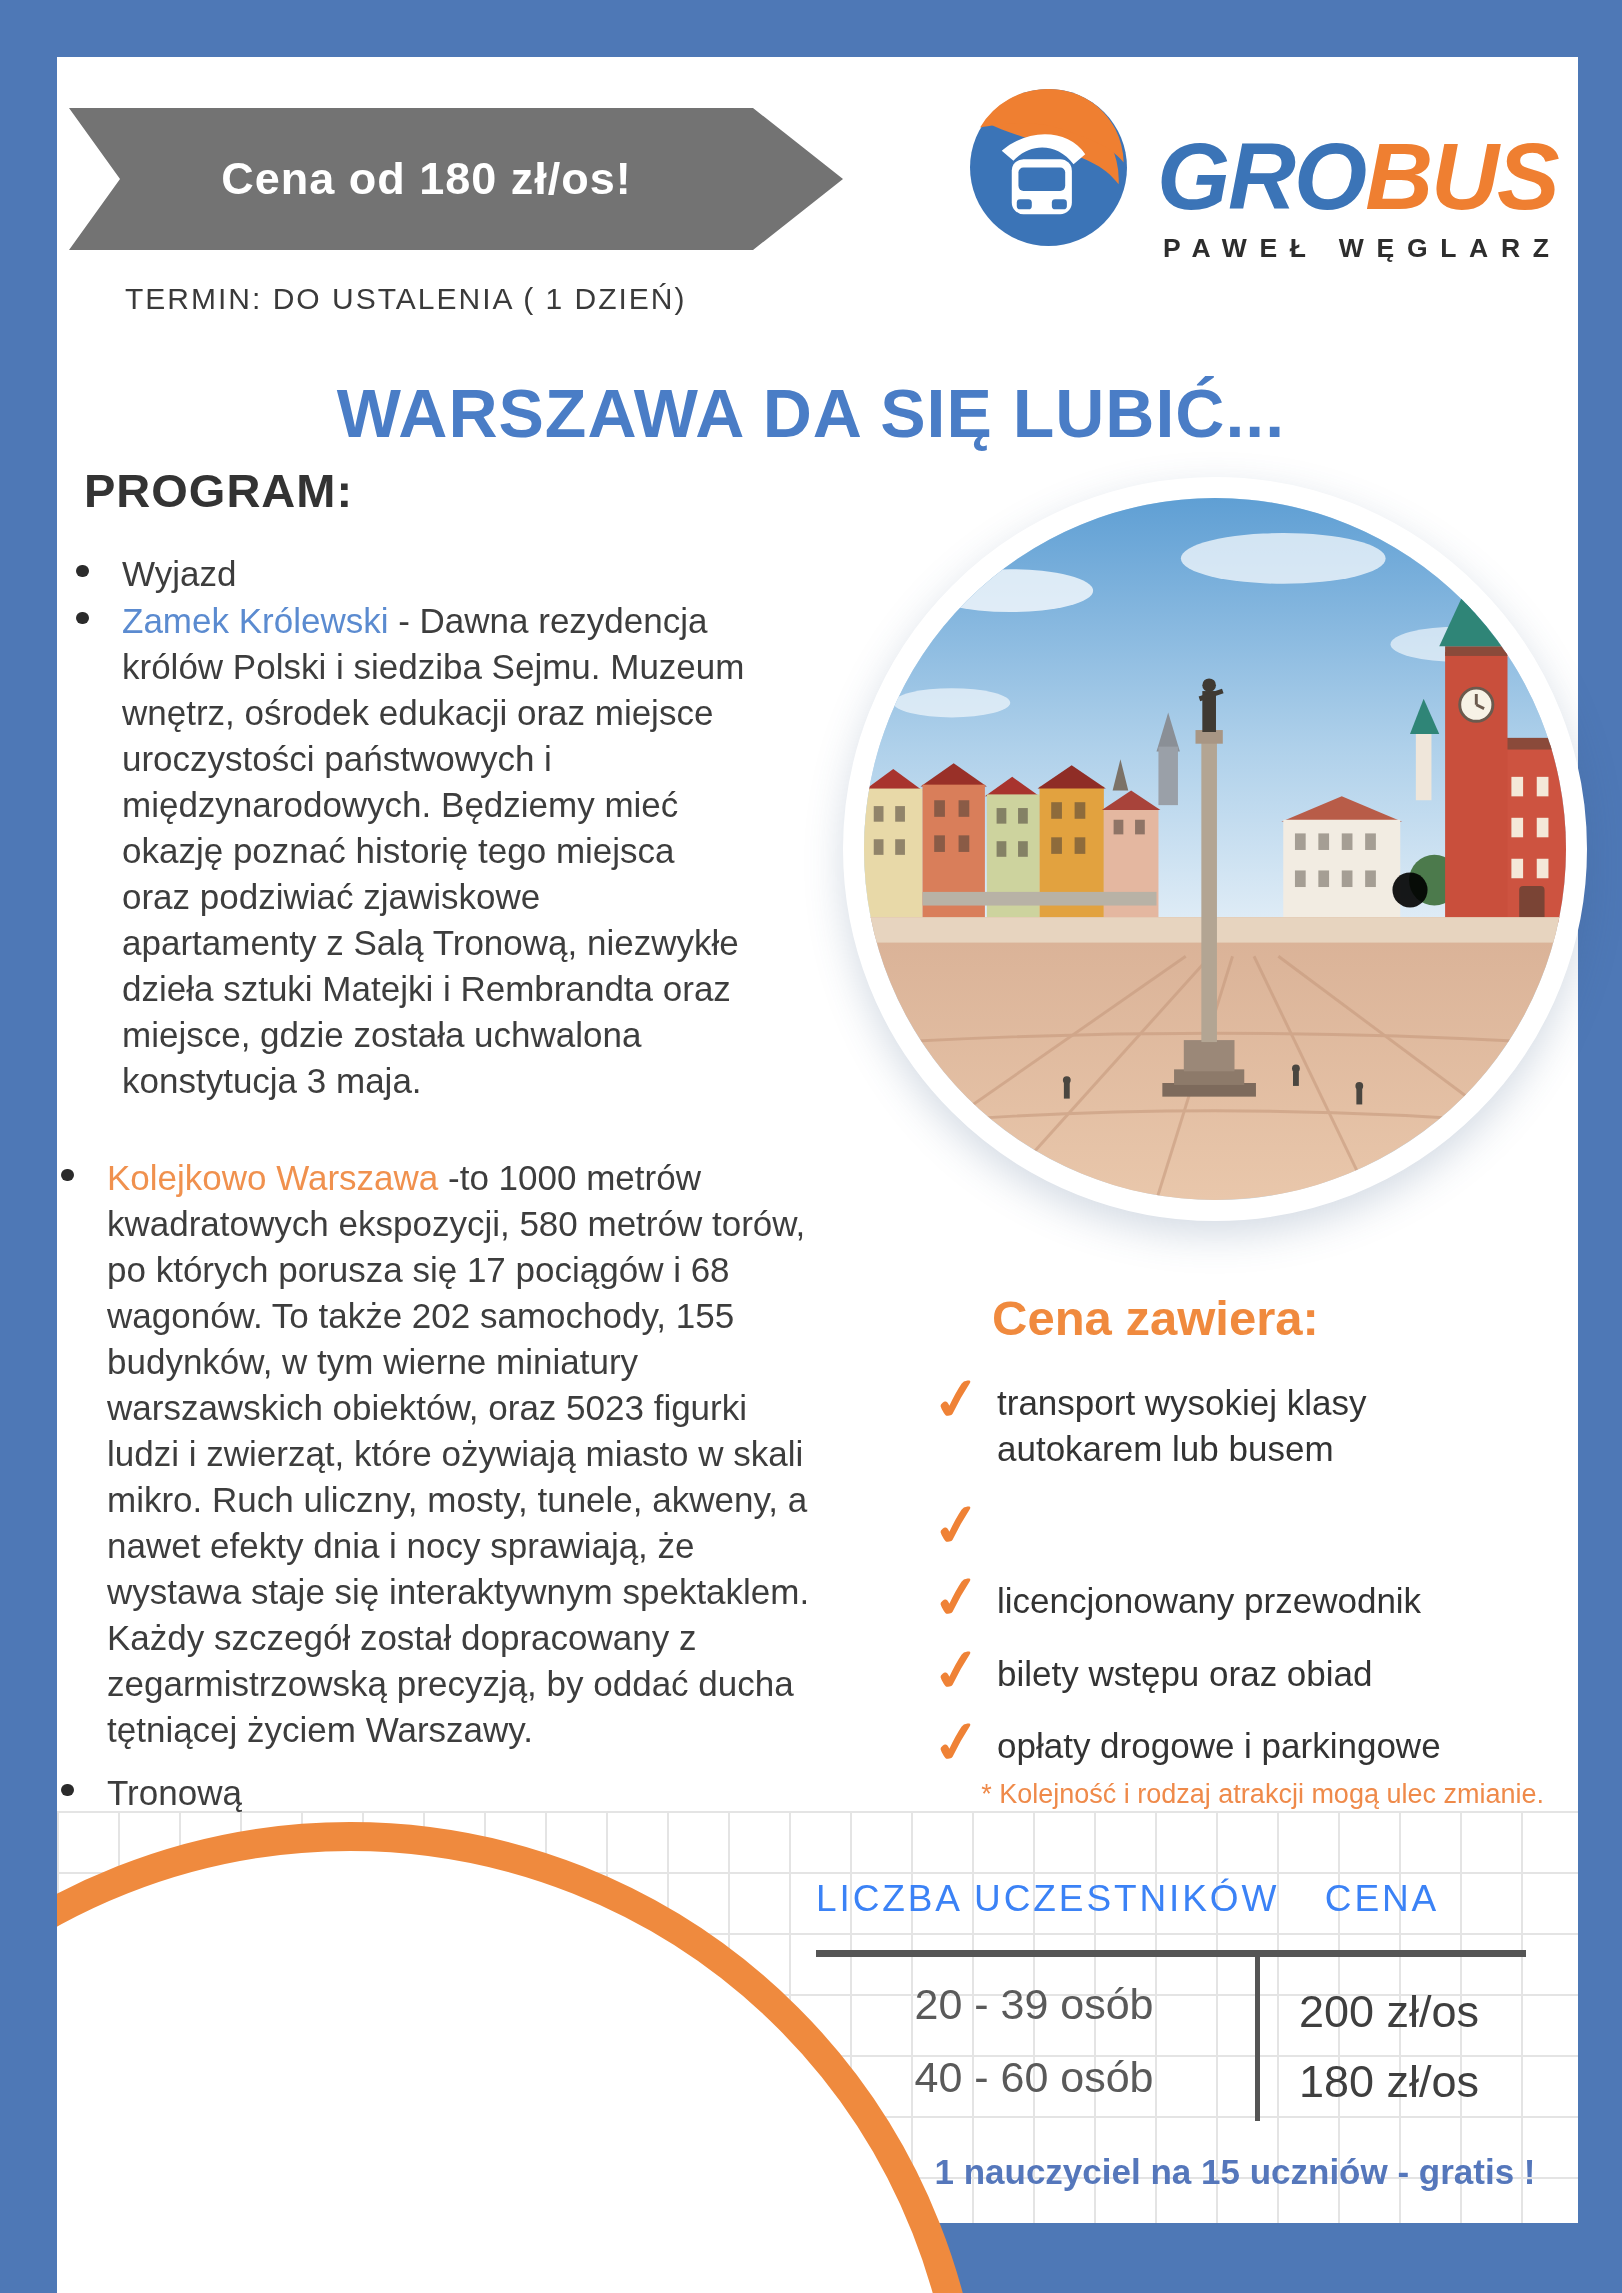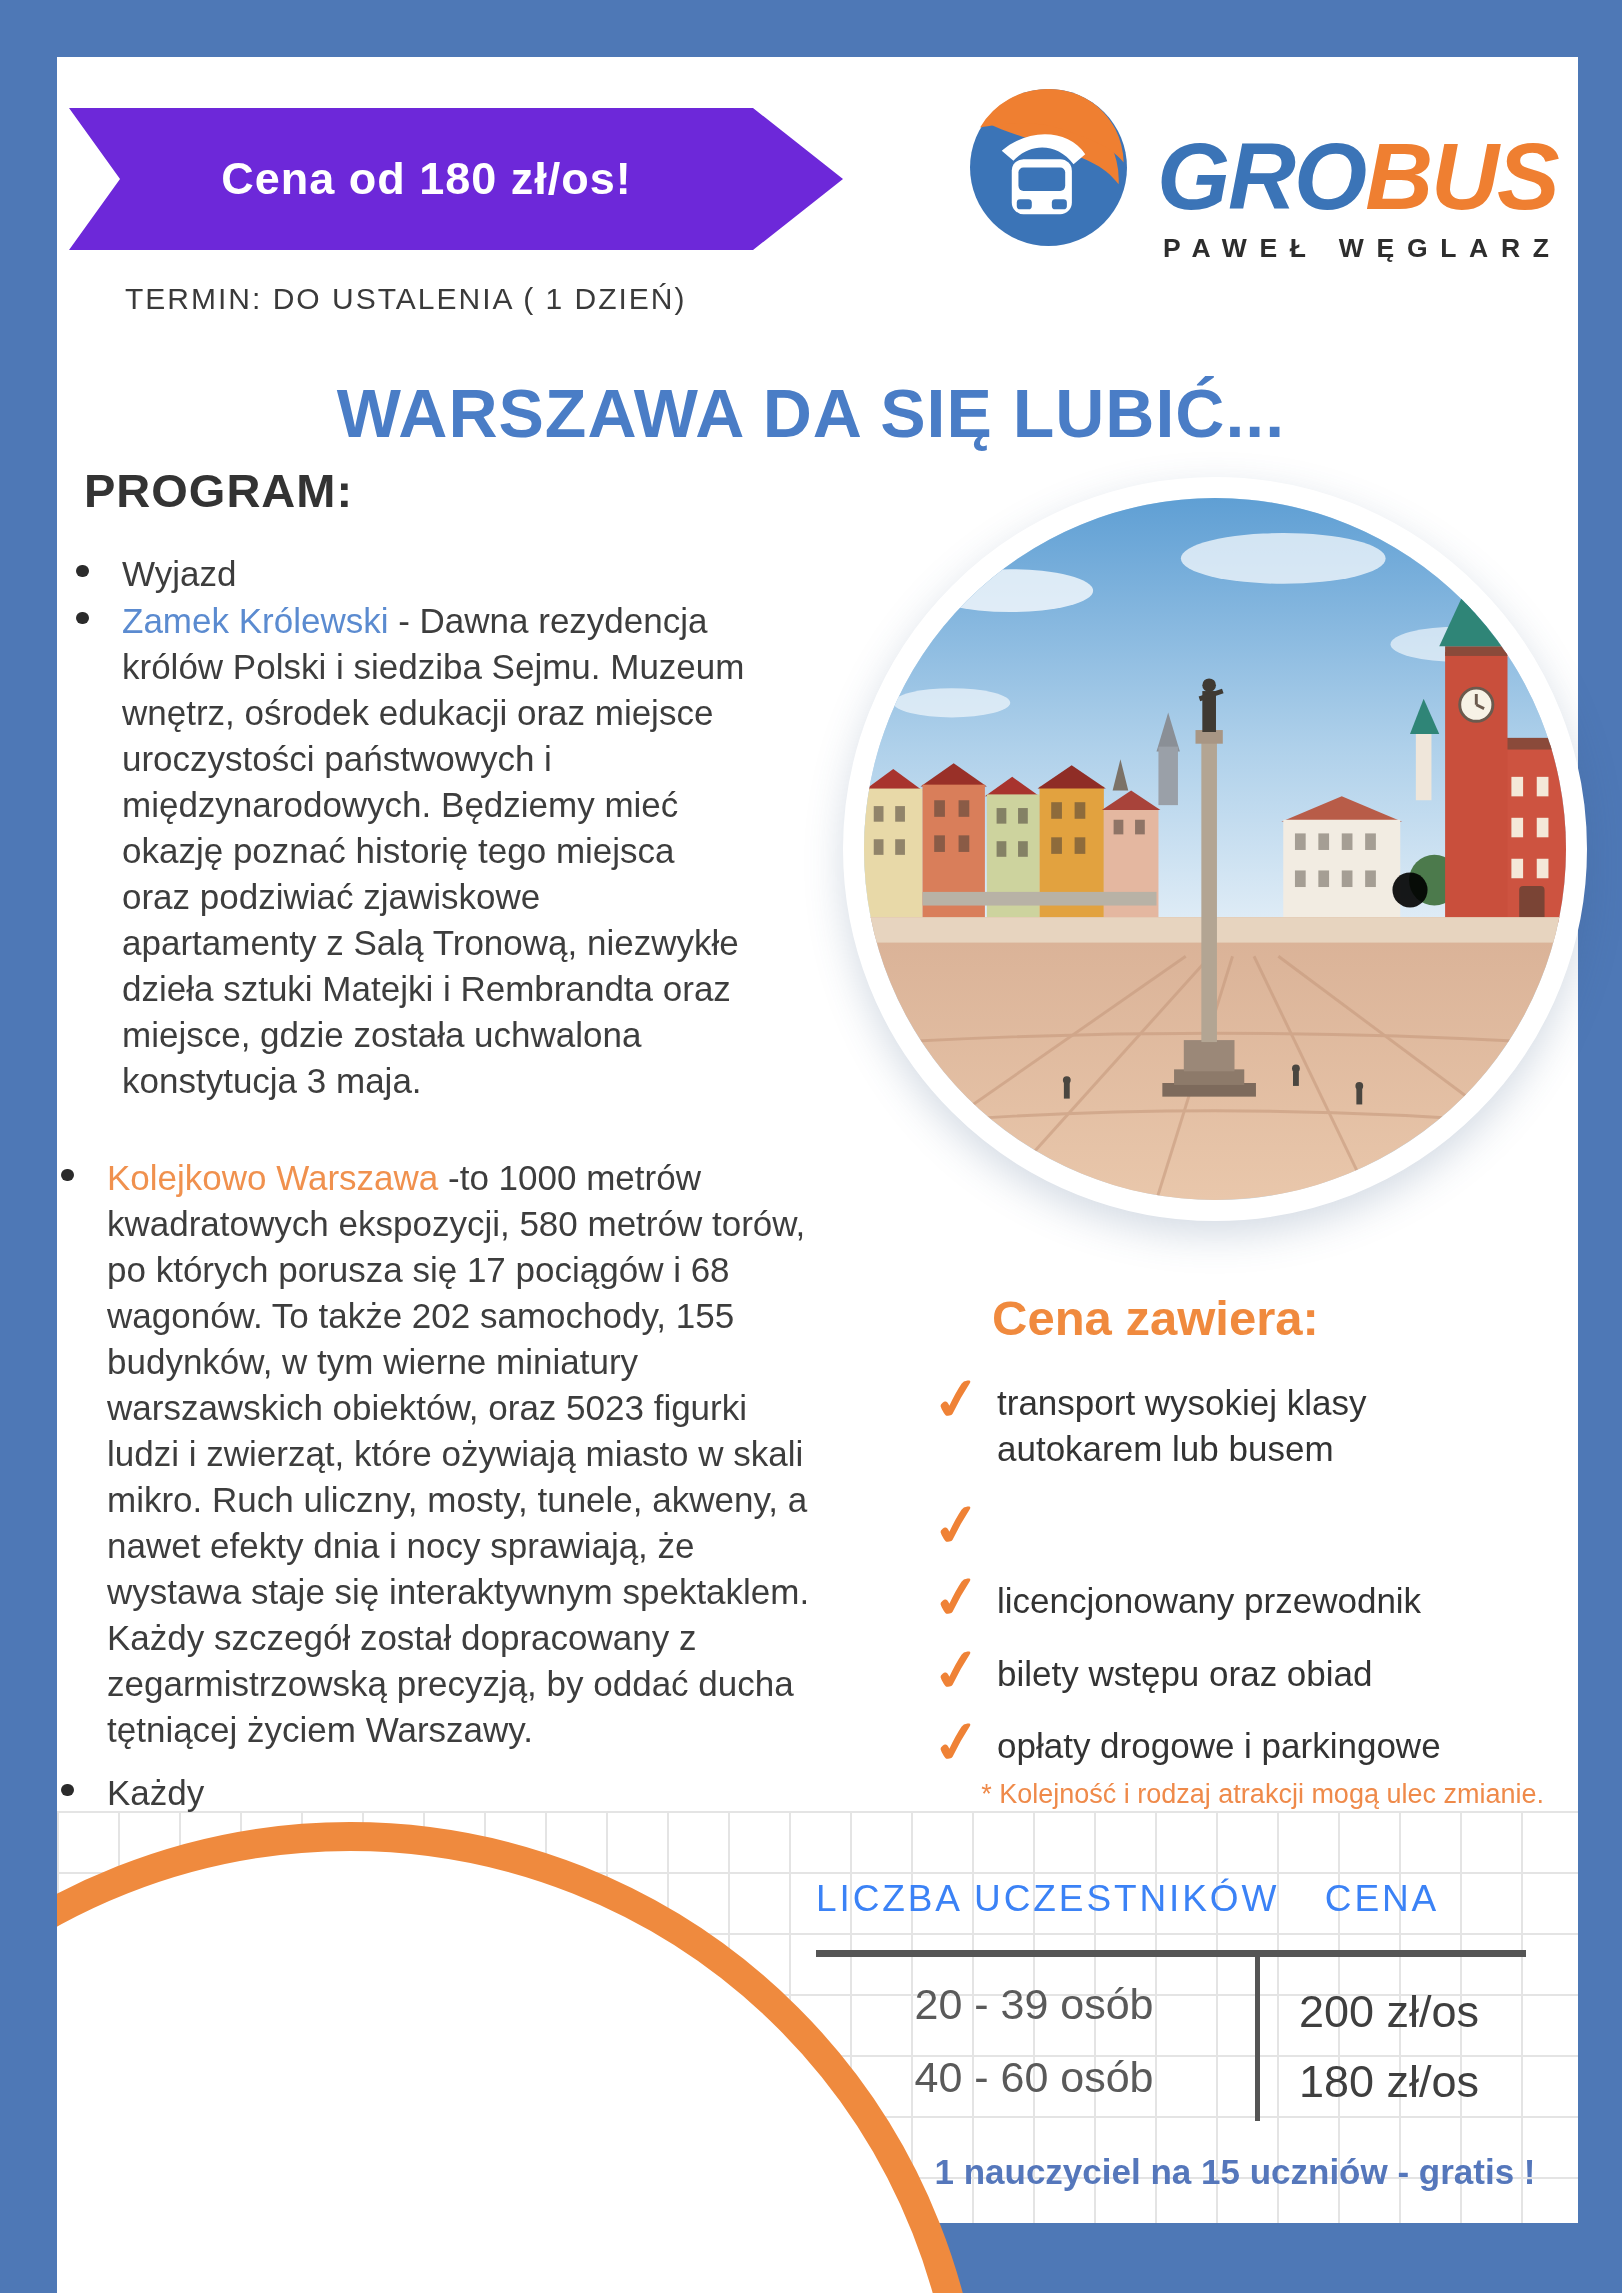--- a/index.html
+++ b/index.html
@@ -24,21 +24,21 @@
   }
   
   .arc{
     position:absolute; left:-284px; top:1822px; width:1268px; height:1268px;
     border-radius:50%; background:#ffffff; border:29px solid #ef8a3e;
     box-sizing:border-box; z-index:3;
   }
   
   .ribbon{
     position:absolute; left:69px; top:108px; width:774px; height:142px; z-index:7;
-    background:#6d28d9;
+    background:#737373;
     clip-path:polygon(0 0, 684px 0, 774px 71px, 684px 142px, 0 142px, 51px 71px);
     display:flex; align-items:center; justify-content:center;
   }
   .ribbon span{color:#fff; font-weight:bold; font-size:45px; letter-spacing:1px; padding-right:59px;}
   
   .logo{position:absolute; left:965px; top:84px; z-index:7;}
   .logo-badge{position:absolute; left:0; top:0; width:167px; height:167px;}
   .wordmark{position:absolute; left:192px; top:39px; font-size:94px; font-weight:bold; font-style:italic; letter-spacing:-2px; white-space:nowrap;}
   .wordmark .gro{color:#3b74b7;}
   .wordmark .bus{color:#ef7f31;}
@@ -158,21 +158,21 @@
 mikro. Ruch uliczny, mosty, tunele, akweny, a
 nawet efekty dnia i nocy sprawiają, że
 wystawa staje się interaktywnym spektaklem.
 Każdy szczegół został dopracowany z
 zegarmistrzowską precyzją, by oddać ducha
 tętniącej życiem Warszawy.</span></span>
   </div>
 
   <div class="list-item" style="left:61px; top:1770px; width:392px;">
     <span class="dot"></span>
-    <span class="li-text">Każdy</span>
+    <span class="li-text">Tronową</span>
   </div>
 
   <div class="photo" title="Plac Zamkowy w Warszawie - Kolumna Zygmunta i Zamek Królewski">
     <svg width="702" height="702" viewBox="0 0 720 720">
       <defs>
         <linearGradient id="sky" x1="0" y1="0" x2="0" y2="1">
           <stop offset="0" stop-color="#5f9fd4"></stop>
             <stop offset="0.55" stop-color="#aed0ea"></stop>
             <stop offset="1" stop-color="#e6f0f8"></stop>
         </linearGradient>

